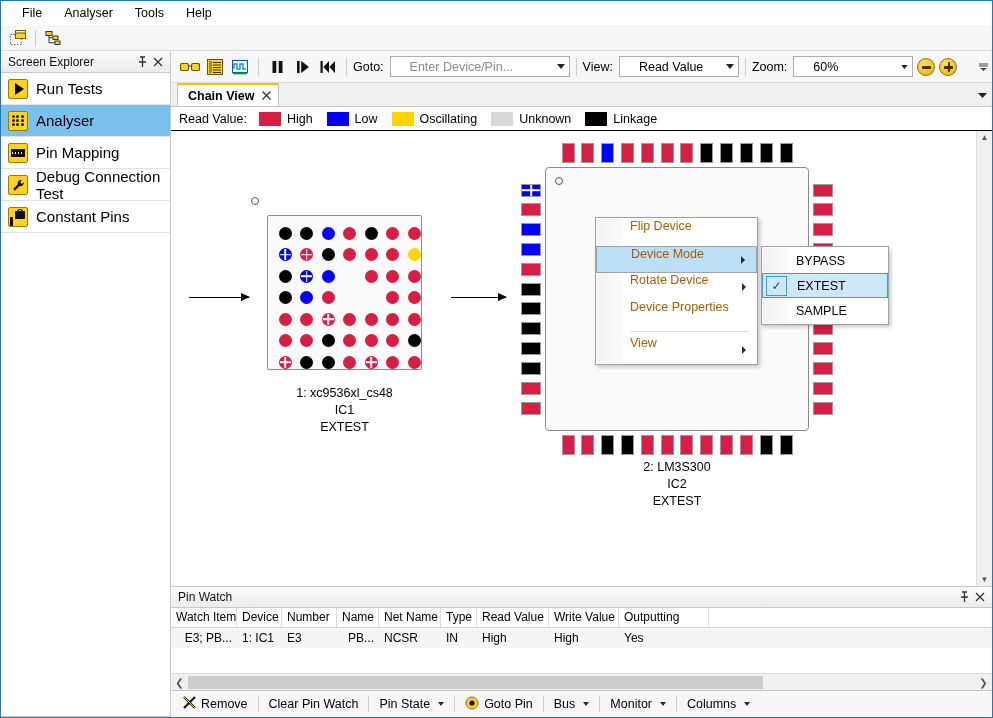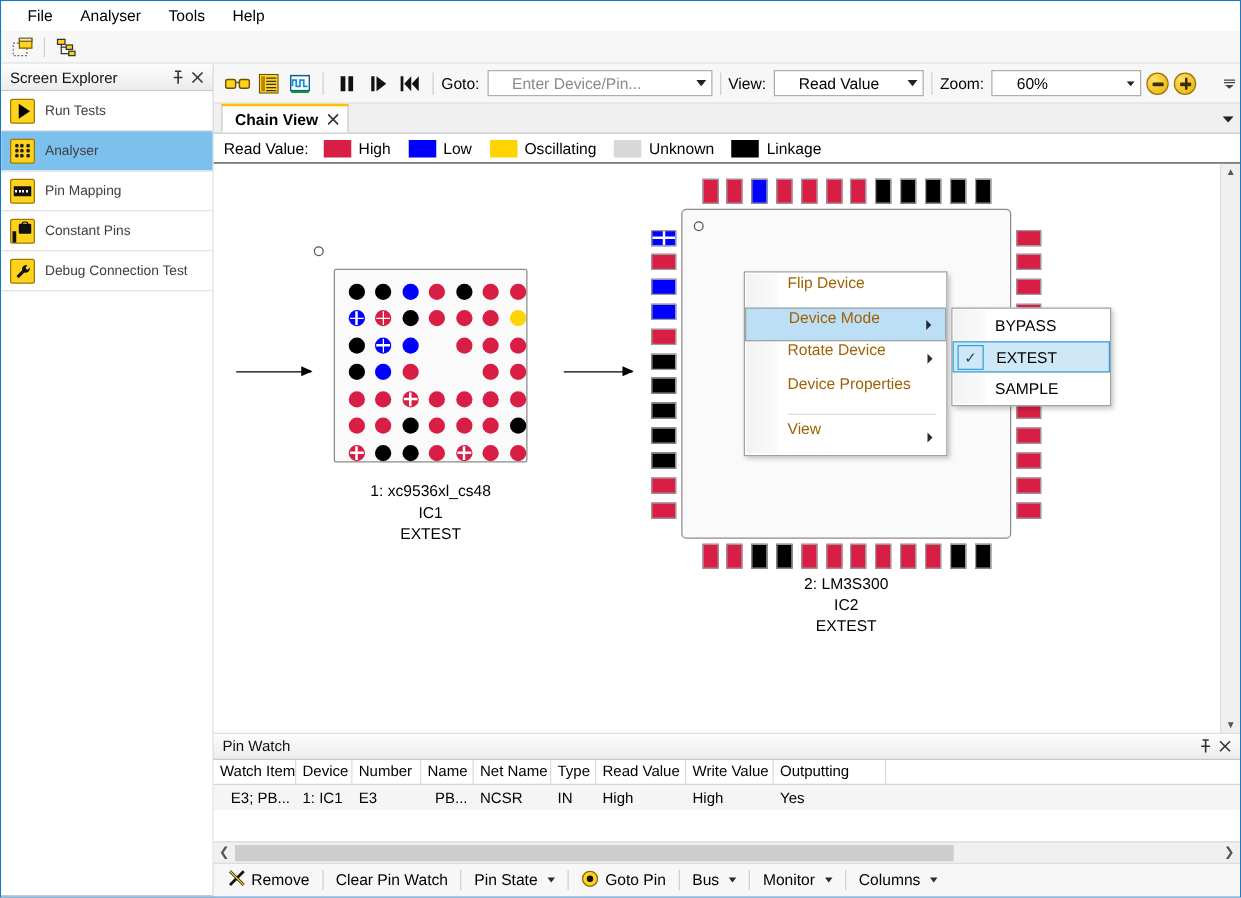--- a/index.html
+++ b/index.html
@@ -74,21 +74,21 @@
     height:22px; display:flex;align-items:center;
     background:linear-gradient(#fdfdfd,#ebebeb);
     border-bottom:1px solid #c8c8c8; padding:0 4px 0 7px;
     font-size:12px; color:#111;
   }
   .sb-head .t{flex:1;}
   .sb-head .ic{width:16px;height:16px;display:flex;align-items:center;justify-content:center;color:#333;}
   .sb-list{ background:#fff; flex:1 1 auto; border-bottom:1px solid #c8c8c8;}
   .sb-item{
     height:32px; display:flex; align-items:center; gap:8px; padding-left:7px;
-    border-bottom:1px solid #e2e2e2; font-size:11px; color:#404040;
+    border-bottom:1px solid #e2e2e2; font-size:15px; color:#000000;
   }
   .sb-item.selected{ background:#7cc0ee; }
   .sb-ico{ width:20px;height:20px; flex:0 0 20px; position:relative;}
   
   .ico-run{background:#ffd21e;border:1px solid #9a7a00;border-radius:2px;}
   .ico-run:after{content:"";position:absolute;left:6px;top:3.5px;
     border-left:9px solid #000;border-top:6.5px solid transparent;border-bottom:6.5px solid transparent;}
   .ico-analyser{background:#ffd21e;border:1px solid #9a7a00;border-radius:2px;}
   .ico-analyser .dots{position:absolute;inset:3px;display:grid;grid-template-columns:repeat(3,1fr);
     grid-template-rows:repeat(3,1fr);gap:1px;}
@@ -331,35 +331,35 @@
         </div>
 
         <div class="sb-item">
           <span class="sb-ico ico-pin">
               <span class="blk"></span>
             </span>
           <span>Pin Mapping</span>
         </div>
 
         <div class="sb-item">
+          <span class="sb-ico ico-dbg">
+            <svg class="wr" viewBox="0 0 16 16">
+                <path d="M11.5 2.2a3.6 3.6 0 0 0-4.3 4.5L2.3 11.6l1.9 1.9 4.9-4.9a3.6 3.6 0 0 0 4.5-4.3l-2 2-1.6-1.6z" fill="#111"></path>
+              </svg>
+          </span>
+          <span>Debug Connection Test</span>
+        </div>
+
+        <div class="sb-item">
           <span class="sb-ico ico-const">
             <span class="bar"></span>
               <span class="sh"></span>
               <span class="lock"></span>
           </span>
           <span>Constant Pins</span>
-        </div>
-
-        <div class="sb-item">
-          <span class="sb-ico ico-dbg">
-            <svg class="wr" viewBox="0 0 16 16">
-                <path d="M11.5 2.2a3.6 3.6 0 0 0-4.3 4.5L2.3 11.6l1.9 1.9 4.9-4.9a3.6 3.6 0 0 0 4.5-4.3l-2 2-1.6-1.6z" fill="#111"></path>
-              </svg>
-          </span>
-          <span>Debug Connection Test</span>
         </div>
 
       </div>
     </div>
 
     <div class="main">
 
       <div class="maintoolbar">
         <div class="mt-btn">
           <svg width="20" height="14" viewBox="0 0 20 14">

